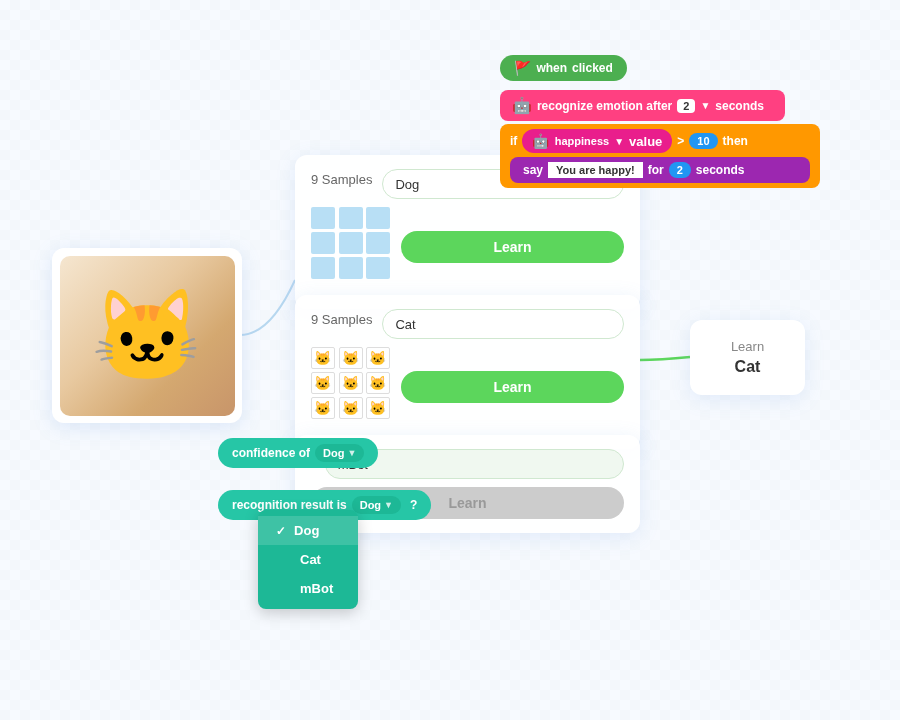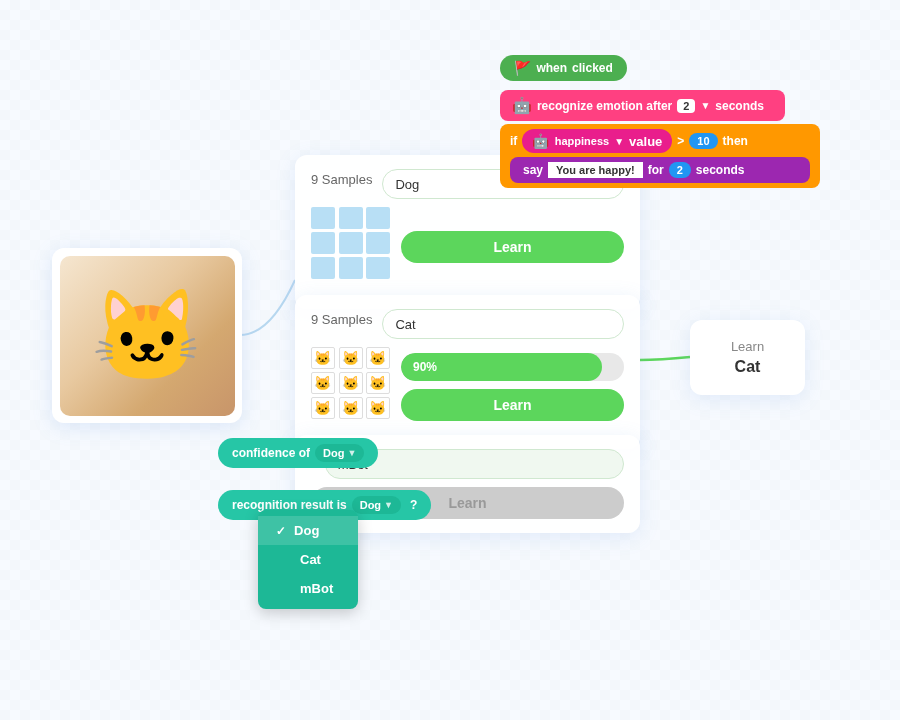--- a/index.html
+++ b/index.html
@@ -419,25 +419,20 @@
         <div class="sample-cell-cat">🐱</div>
         <div class="sample-cell-cat">🐱</div>
         <div class="sample-cell-cat">🐱</div>
         <div class="sample-cell-cat">🐱</div>
         <div class="sample-cell-cat">🐱</div>
         <div class="sample-cell-cat">🐱</div>
         <div class="sample-cell-cat">🐱</div>
         <div class="sample-cell-cat">🐱</div>
       </div>
       <div style="flex:1;">
-        <div class="progress-bar-container">
-          <div class="progress-bar-fill progress-cat" style="width:90%;">
-            <span>90%</span>
-          </div>
-        </div>
         <button class="learn-btn">Learn</button>
       </div>
     </div>
   </div>
 
   <div class="ml-panel mbot-panel">
     <div class="panel-row">
       <span class="panel-title">&nbsp;</span>
       <input class="label-input mbot-label-input" type="text" value="mBot" style="">
     </div>

